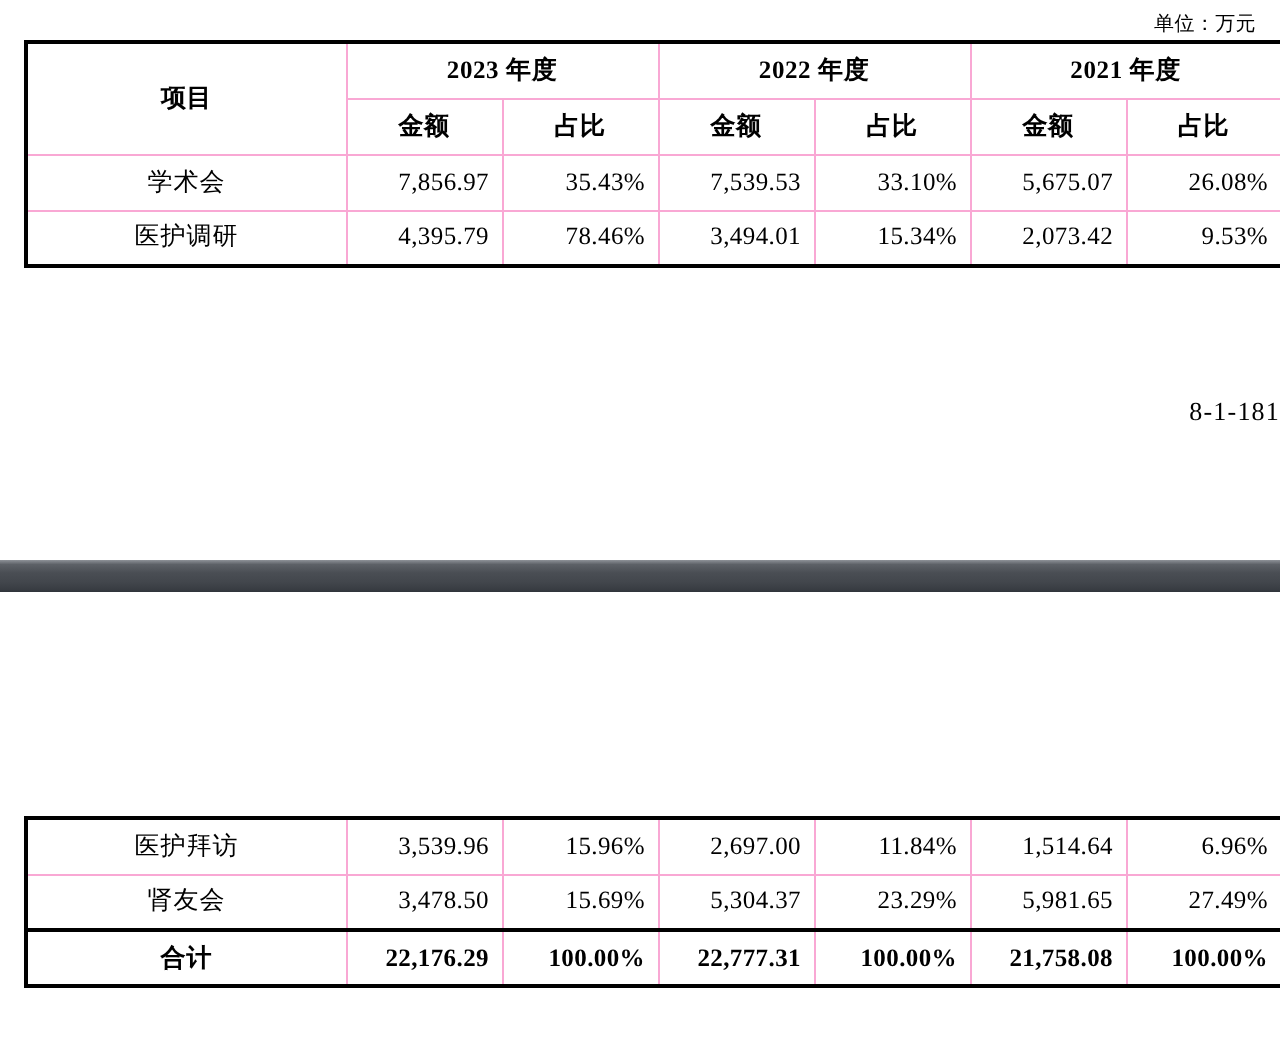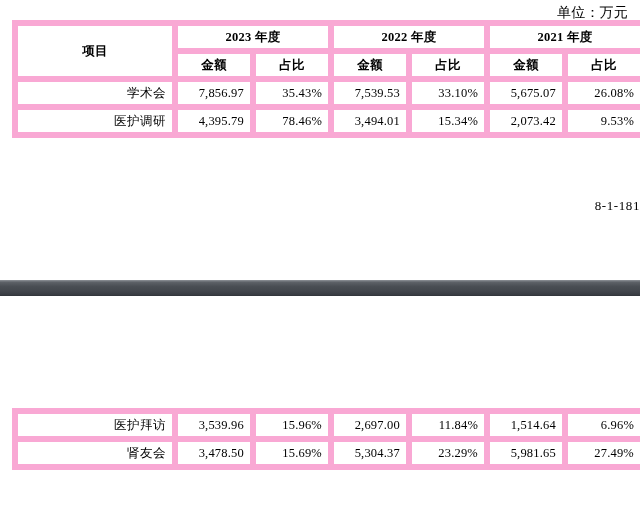--- a/index.html
+++ b/index.html
@@ -24,54 +24,54 @@
     background: #ffffff;
   }
   #fragment-top   { top: 0;   height: 280px; }
   #fragment-bottom{ top: 296px; height: 233px; }
 
   
   .unit-caption {
     position: absolute;
     right: 12px;
     top: 5px;
-    font-size: 14px;
+    font-size: 10px;
     line-height: 16px;
     letter-spacing: .2px;
     white-space: nowrap;
   }
 
   
   .fin-table {
     position: absolute;
     left: 12px;
     width: 616px;
     border-collapse: collapse;
     table-layout: fixed;
     border: 2px solid #000;
     background: #fff;
   }
   #table-top    { top: 20px; }
   #table-bottom { top: 112px; }
 
   .fin-table td, .fin-table th {
-    border: 6px solid #f9a8d4;
+    border: 1px solid #f9a8d4;
     padding: 0 6px;
     font-size: 12.5px;
     font-weight: normal;
     height: 28px;
     box-sizing: border-box;
     overflow: hidden;
     white-space: nowrap;
   }
 
   .fin-table th { text-align: center; font-weight: bold; letter-spacing: .3px; }
   .th-item { font-weight: bold; }
 
-  .cell-label { text-align: right;  letter-spacing: .5px; margin-top: 20px; }
+  .cell-label { text-align: center;  letter-spacing: .5px; margin-top: 20px; }
   .cell-num   { text-align: right; letter-spacing: .2px; }
 
   tr.total-row td { font-weight: bold; }
   tr.total-row    { border-top: 2px solid #000; }
   tr.total-row td { border-top: 2px solid #000; }
 
   
   col.c-item   { width: 160px; }
   col.c-amount { width: 78px; }
   col.c-ratio  { width: 78px; }
@@ -187,15 +187,24 @@
       </tr>
       <tr>
         <td class="cell-label">肾友会</td>
         <td class="cell-num">3,478.50</td>
         <td class="cell-num">15.69%</td>
         <td class="cell-num">5,304.37</td>
         <td class="cell-num">23.29%</td>
         <td class="cell-num">5,981.65</td>
         <td class="cell-num">27.49%</td>
       </tr>
+      <tr class="total-row">
+        <td class="cell-label">合计</td>
+        <td class="cell-num">22,176.29</td>
+        <td class="cell-num">100.00%</td>
+        <td class="cell-num">22,777.31</td>
+        <td class="cell-num">100.00%</td>
+        <td class="cell-num">21,758.08</td>
+        <td class="cell-num">100.00%</td>
+      </tr>
     </tbody>
   </table>
 </div>
 
 </body></html>

